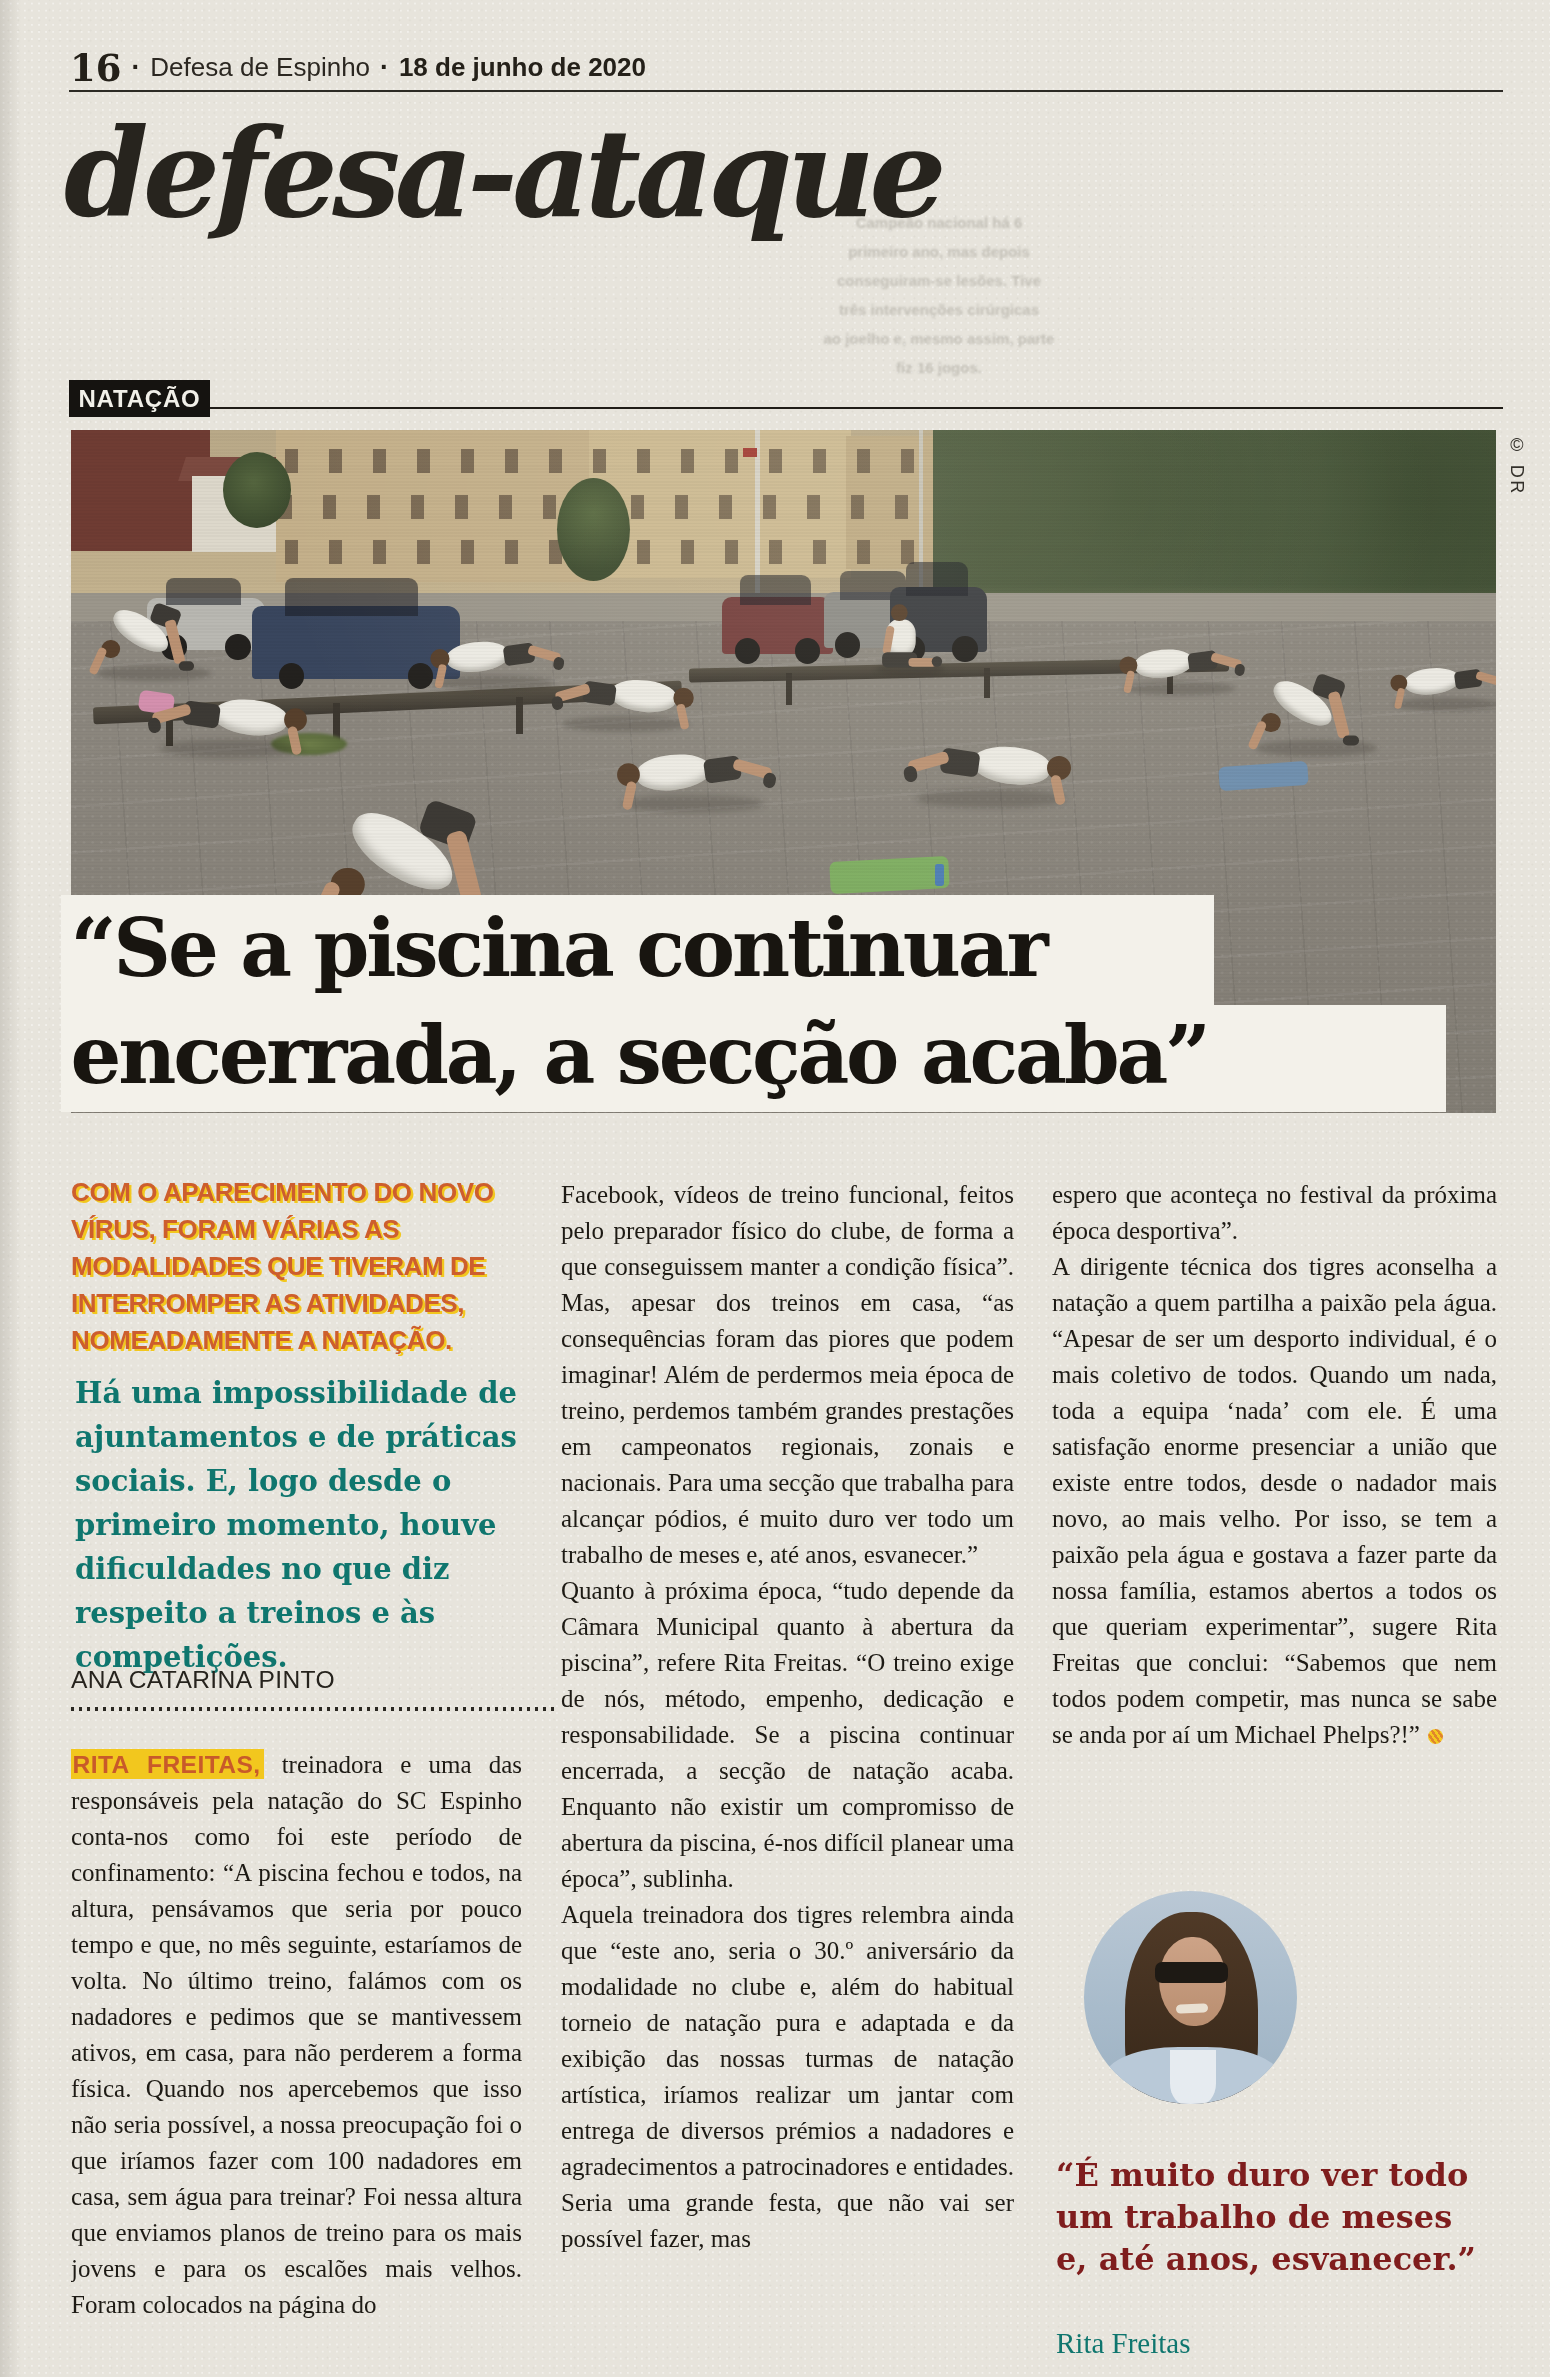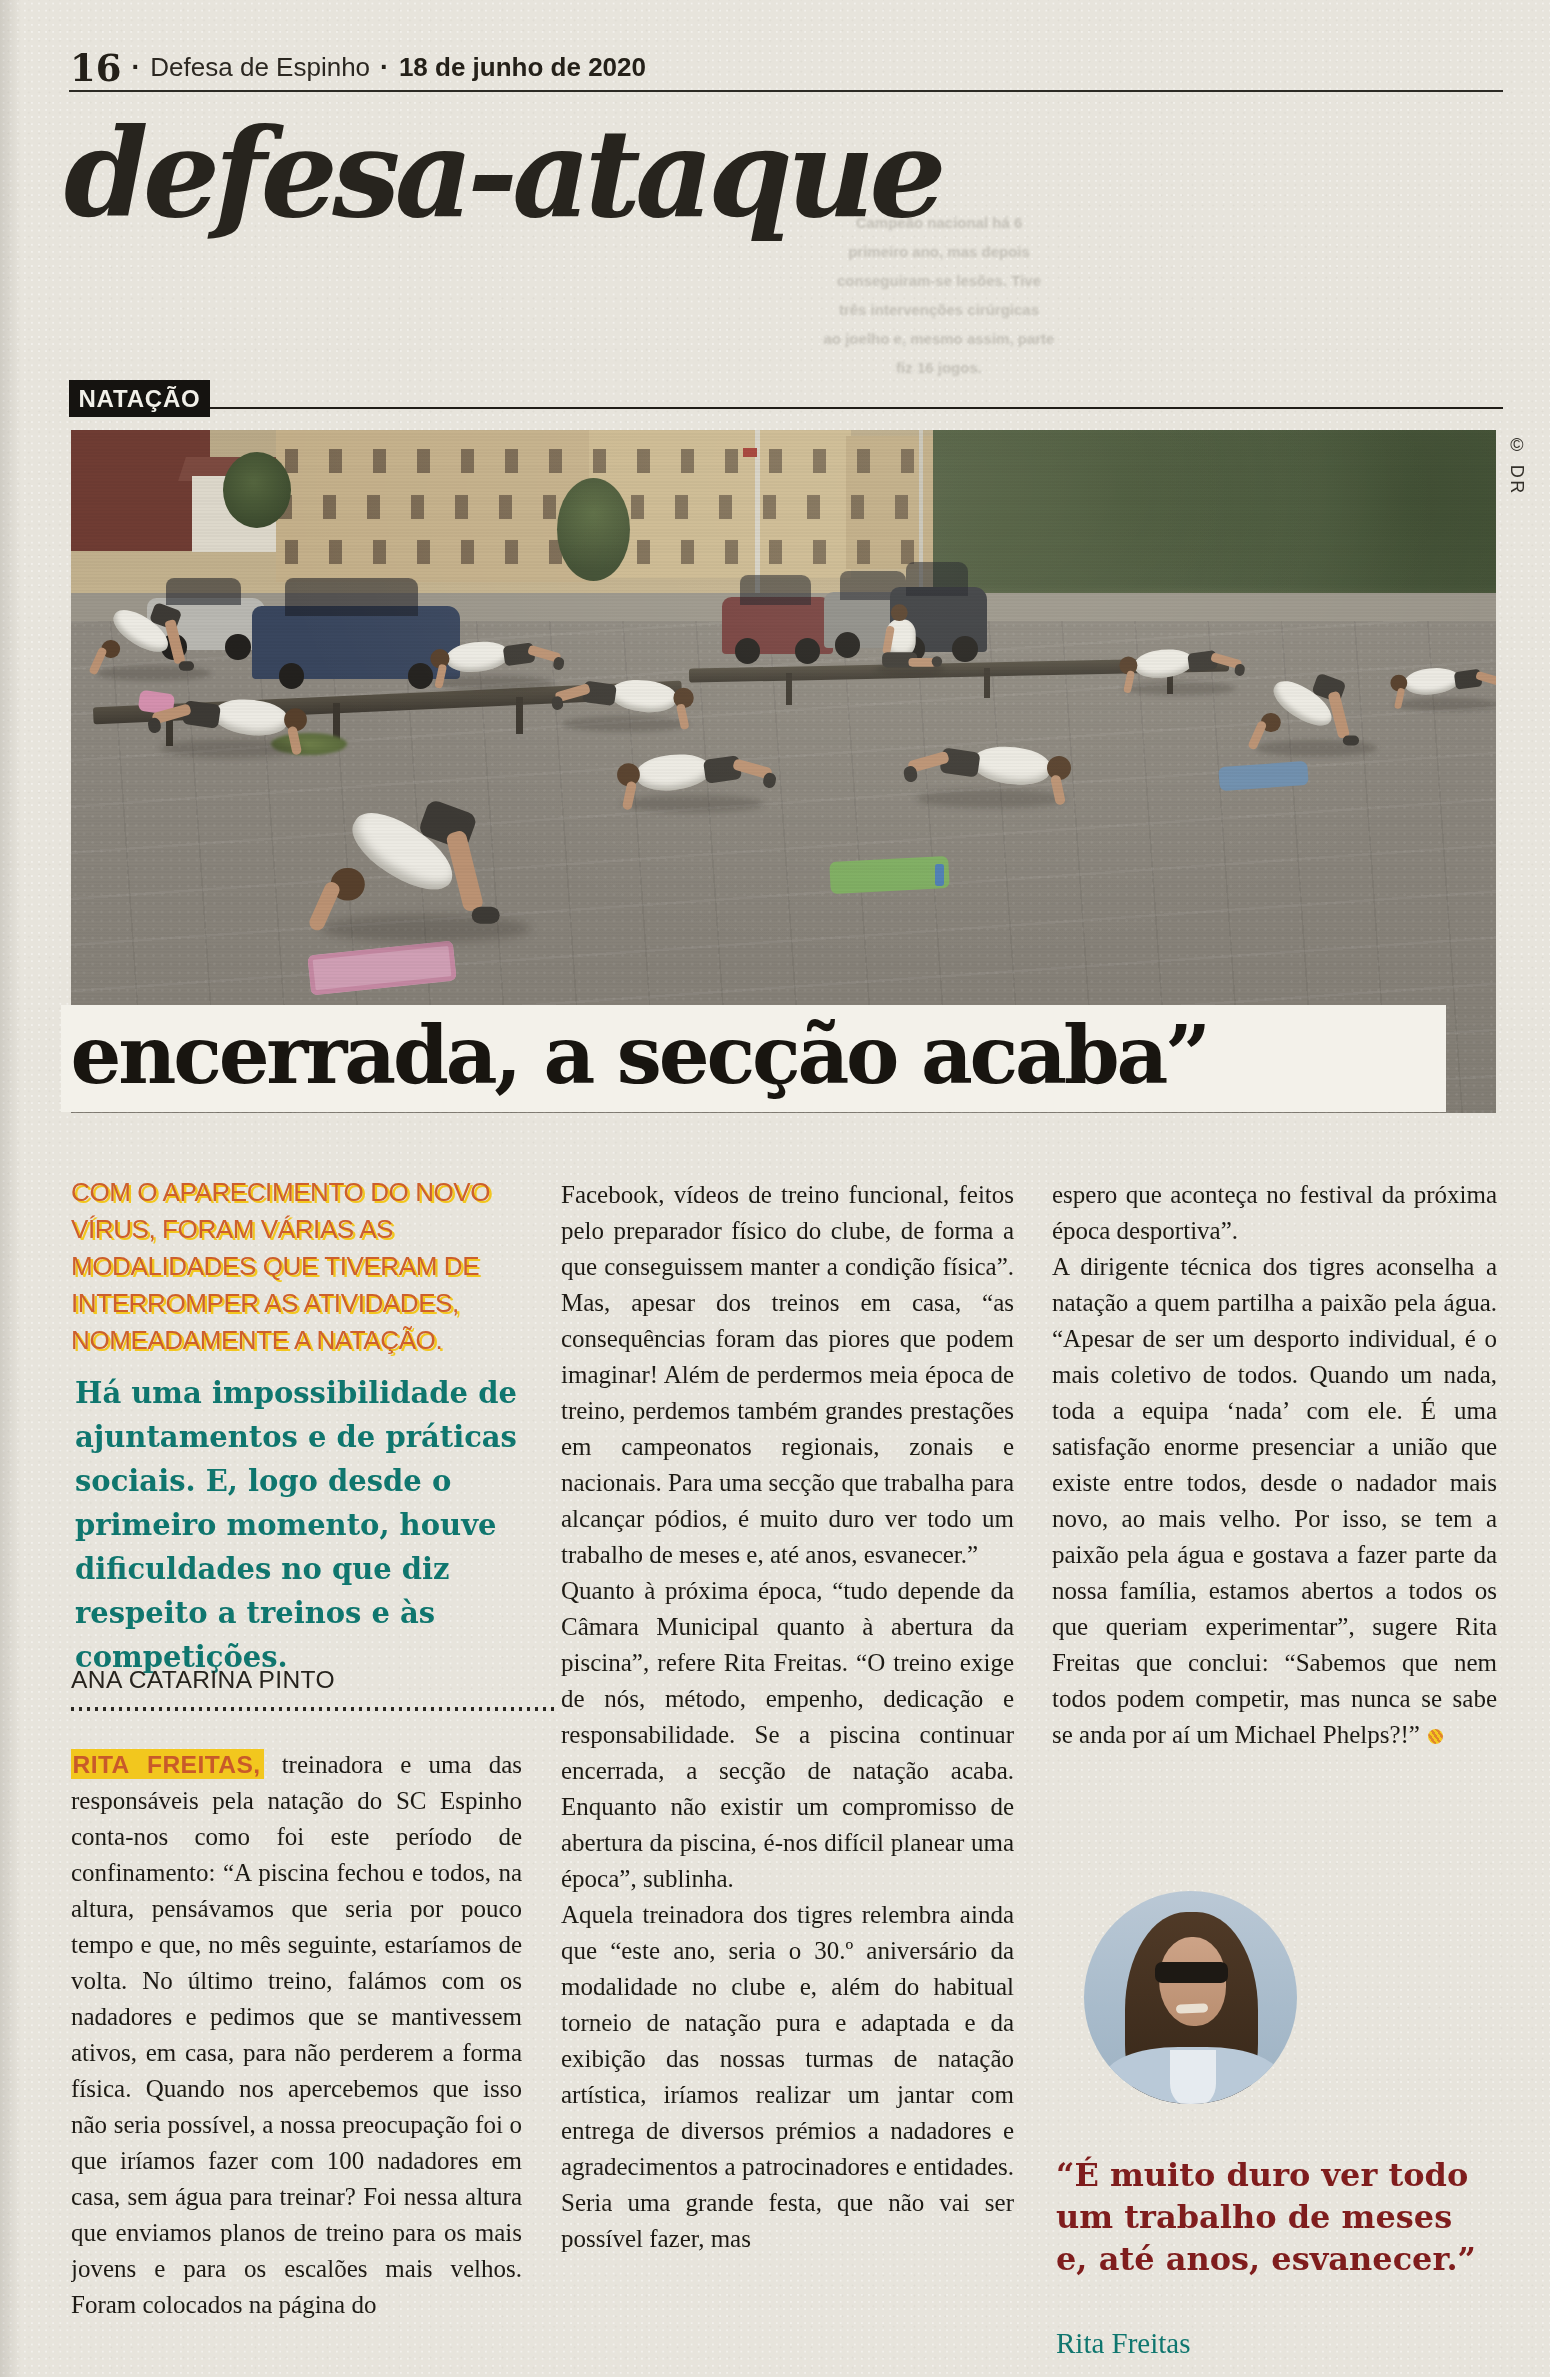--- a/index.html
+++ b/index.html
@@ -106,21 +106,21 @@
        font-family:"Liberation Sans",sans-serif;font-size:18px;letter-spacing:2.4px;color:#33302a;}
 
   
   .hl{position:absolute;background:#f3f1ea;font-family:"DejaVu Serif",serif;font-weight:bold;
       color:#181510;letter-spacing:-3.2px;line-height:1;}
   .hl1{left:61px;top:895px;width:1153px;height:110px;font-size:80px;padding:12.7px 0 0 9.5px;box-sizing:border-box;}
   .hl2{left:61px;top:1005px;width:1385px;height:107px;font-size:80px;padding:9.5px 0 0 9.5px;box-sizing:border-box;}
 
   
   .kicker{position:absolute;left:71px;top:1174px;width:481px;margin:0;
-      font-family:"Liberation Sans",sans-serif;font-weight:normal;font-size:26px;line-height:37px;
+      font-family:"Liberation Sans",sans-serif;font-weight:bold;font-size:26px;line-height:37px;
       letter-spacing:-0.4px;color:#cd5e2d;text-shadow:2.4px 2.4px 0 #f2c71e;}
   .summary{position:absolute;left:71px;top:1367px;width:489px;margin:4px;
       font-family:"DejaVu Serif",serif;font-weight:bold;font-size:29px;line-height:44px;color:#0f766e;}
 
   
   .byline{position:absolute;left:71px;top:1666px;font-family:"Liberation Sans",sans-serif;
       font-size:24.6px;color:#26231d;letter-spacing:0.4px;}
   .dotrule{position:absolute;left:71px;top:1707px;width:488px;height:4px;
       background:repeating-linear-gradient(90deg,#2b2822 0 3.2px,transparent 3.2px 8px);}
 
@@ -337,20 +337,21 @@
         <div class="sh"></div>
         <div class="torso"></div>
         <div class="head"></div>
         <div class="arm"></div>
         <div class="hips"></div>
         <div class="leg"></div>
       </div>
   </figure>
   <div class="credit">© DR</div>
 
+  <div class="hl hl1"><span>“Se a piscina continuar</span></div>
   <div class="hl hl2"><span>encerrada, a secção acaba”</span></div>
 
   <p class="kicker">COM O APARECIMENTO DO NOVO VÍRUS, FORAM VÁRIAS AS MODALIDADES QUE TIVERAM DE INTERROMPER AS ATIVIDADES, NOMEADAMENTE A NATAÇÃO.</p>
   <p class="summary">Há uma impossibilidade de ajuntamentos e de práticas sociais. E, logo desde o primeiro momento, houve dificuldades no que diz respeito a treinos e às competições.</p>
 
   <div class="byline">ANA CATARINA PINTO</div>
   <div class="dotrule"></div>
 
   <div class="col col1">
     <p><span class="leadin">RITA FREITAS,</span><span> treinadora e uma das responsáveis pela natação do SC Espinho conta-nos como foi este período de confinamento: “A piscina fechou e todos, na altura, pensávamos que seria por pouco tempo e que, no mês seguinte, estaríamos de volta. No último treino, falámos com os nadadores e pedimos que se mantivessem ativos, em casa, para não perderem a forma física. Quando nos apercebemos que isso não seria possível, a nossa preocupação foi o que iríamos fazer com 100 nadadores em casa, sem água para treinar? Foi nessa altura que enviamos planos de treino para os mais jovens e para os escalões mais velhos. Foram colocados na página do</span></p>

